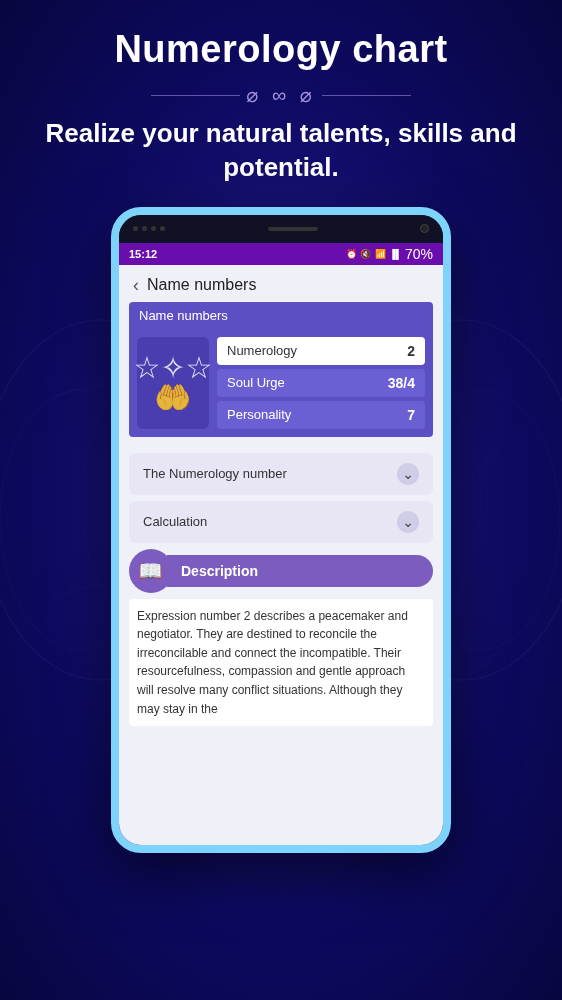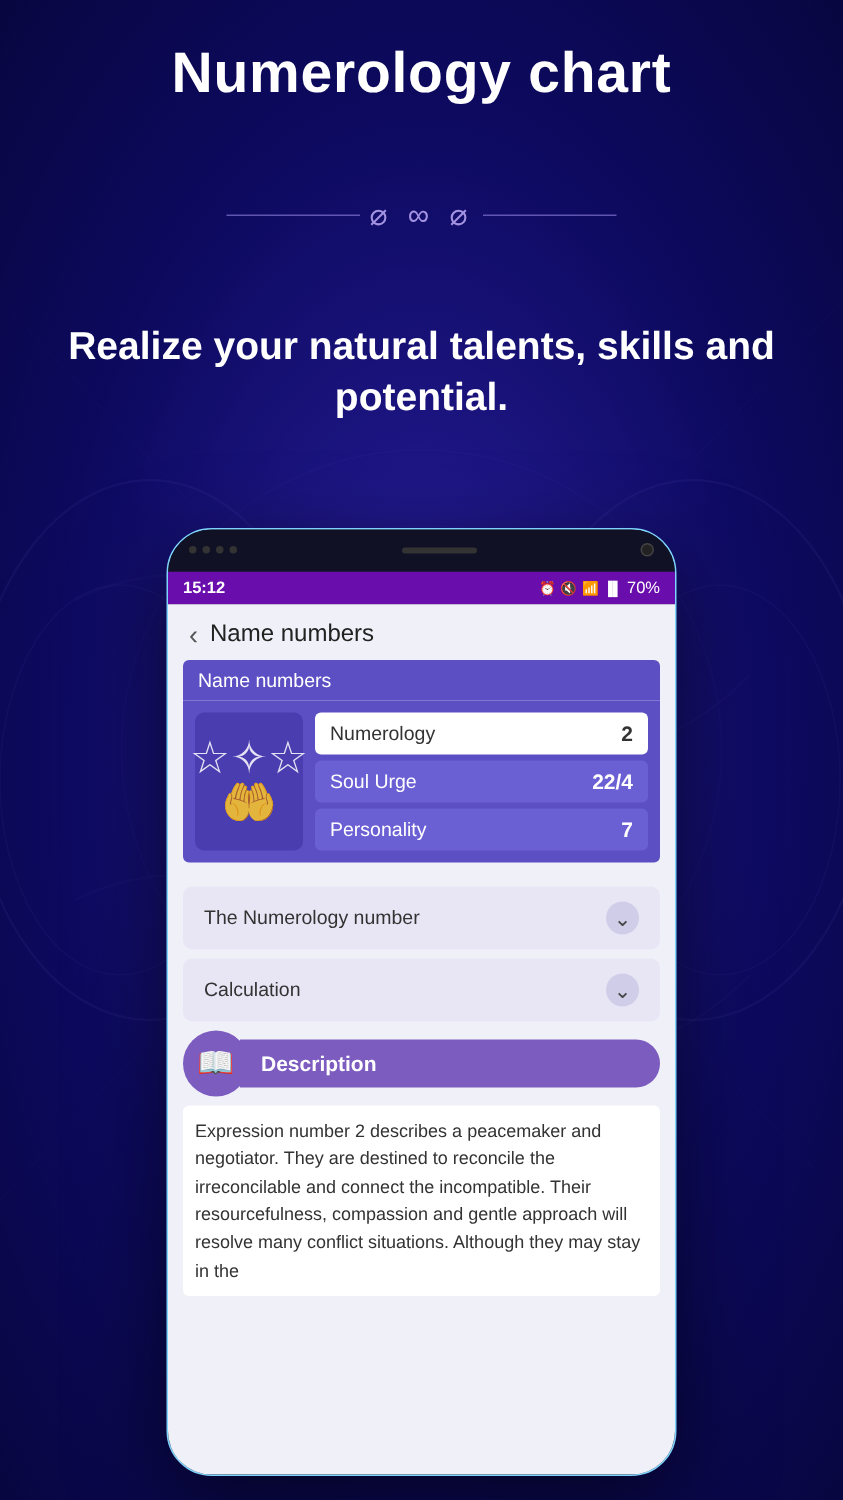--- a/index.html
+++ b/index.html
@@ -28,21 +28,20 @@
     }
 
     .content {
       position: relative;
       z-index: 2;
       width: 100%;
       height: 100%;
       display: flex;
       flex-direction: column;
       align-items: center;
-      gap: 48px;
     }
 
     .page-title {
       color: white;
       font-size: 38px;
       font-weight: 900;
       text-align: center;
       margin-top: 28px;
       letter-spacing: 0.5px;
     }
@@ -83,21 +82,21 @@
     
     .phone-wrapper {
       margin-top: 22px;
       width: 340px;
       position: relative;
     }
 
     .phone-frame {
       background: #1a1a2e;
       border-radius: 30px;
-      border: 1px solid #7dd3fc;
+      border: 8px solid #7dd3fc;
       overflow: hidden;
       box-shadow: 0 20px 60px rgba(0,0,0,0.6), inset 0 0 0 1px rgba(255,255,255,0.05);
       position: relative;
     }
 
     
     .phone-top-bar {
       background: #111125;
       height: 28px;
       display: flex;
@@ -153,21 +152,21 @@
 
     .status-icons {
       display: flex;
       align-items: center;
       gap: 3px;
       color: white;
       font-size: 9px;
     }
 
     .battery-text {
-      font-size: 11px;
+      font-size: 14px;
       color: white;
     }
 
     
     .phone-screen {
       background: #f0f0f8;
       min-height: 580px;
     }
 
     
@@ -421,21 +420,21 @@
               </div>
             </div>
 
             <div class="numbers-list">
               <div class="number-row selected">
                 <span class="label">Numerology</span>
                 <span class="value">2</span>
               </div>
               <div class="number-row unselected">
                 <span class="label">Soul Urge</span>
-                <span class="value">22/4</span>
+                <span class="value">38/4</span>
               </div>
               <div class="number-row unselected">
                 <span class="label">Personality</span>
                 <span class="value">7</span>
               </div>
             </div>
           </div>
         </div>
 
         <div class="accordion-item">

